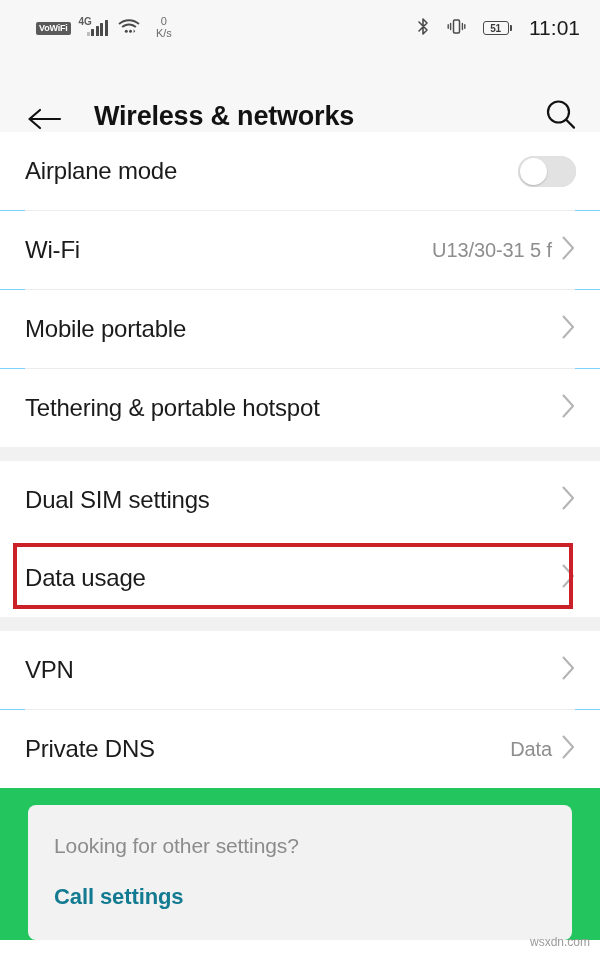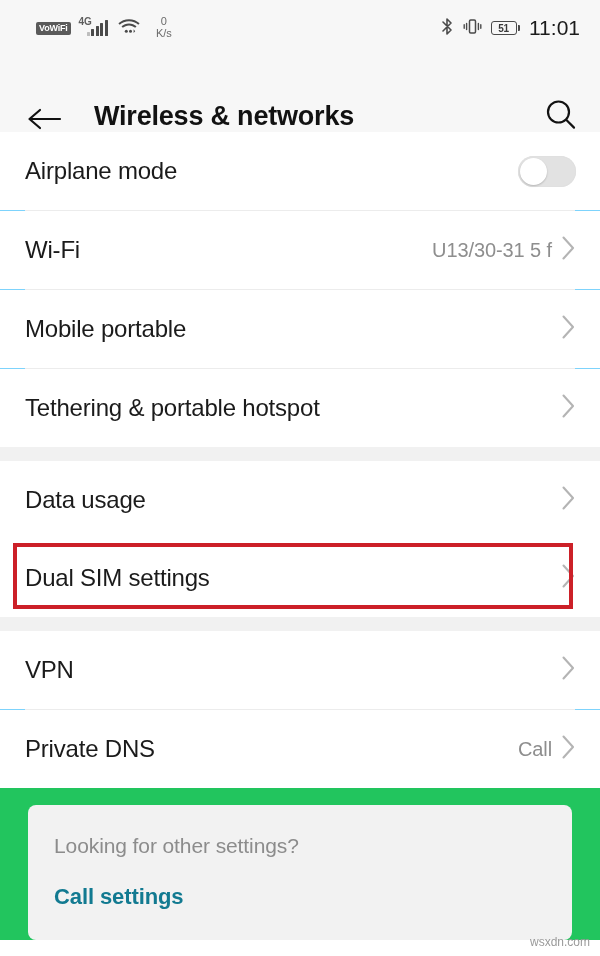--- a/index.html
+++ b/index.html
@@ -29,21 +29,21 @@
   .bars i{ display:block; width:3px; background:#4a4a4a; border-radius:0.5px; }
   .bars i:nth-child(1){ height:4px; background:#bdbdbd;}
   .bars i:nth-child(2){ height:7px; }
   .bars i:nth-child(3){ height:10px; }
   .bars i:nth-child(4){ height:13px; }
   .bars i:nth-child(5){ height:16px; }
   .wifi-ico{ margin-left:4px; }
   .kbs{ display:flex; flex-direction:column; align-items:center; line-height:1.05; margin-left:10px; }
   .kbs .num{ font-size:11px; color:#6a6a6a; }
   .kbs .unit{ font-size:11px; color:#6a6a6a; }
-  .status-right{ display:flex; align-items:center; gap:9px; }
+  .status-right{ display:flex; align-items:center; gap:17px; }
   .batt{ display:flex; align-items:center; }
   .batt-body{
     width:26px; height:14px; border:1.5px solid #4a4a4a; border-radius:3px;
     display:flex; align-items:center; justify-content:center;
   }
   .batt-num{ font-size:10px; color:#3a3a3a; font-weight:600; letter-spacing:-0.3px; }
   .batt-cap{ width:2.5px; height:6px; background:#4a4a4a; border-radius:0 1px 1px 0; margin-left:1px; }
   .clock{ font-size:21px; color:#1b1b1b; letter-spacing:0px; }
 
   
@@ -219,40 +219,40 @@
         </span>
       </span>
     </div>
   </div>
 
   <div class="gap"></div>
 
   <div class="group">
 
     <div class="row">
+      <span class="row-label">Dual SIM settings</span>
+      <span class="row-right">
+        <span class="chev">
+          <svg width="15" height="26" viewBox="0 0 15 26">
+              <path d="M2.5 2.5L12 13l-9.5 10.5" fill="none" stroke="#b4b4b4" stroke-width="2.1" stroke-linecap="round" stroke-linejoin="round"></path>
+            </svg>
+        </span>
+      </span>
+    </div>
+
+    <div class="row">
       <span class="row-label">Data usage</span>
       <span class="row-right">
         <span class="chev">
           <svg width="15" height="26" viewBox="0 0 15 26">
               <path d="M2.5 2.5L12 13l-9.5 10.5" fill="none" stroke="#b4b4b4" stroke-width="2.1" stroke-linecap="round" stroke-linejoin="round"></path>
             </svg>
         </span>
       </span>
     </div>
-
-    <div class="row">
-      <span class="row-label">Dual SIM settings</span>
-      <span class="row-right">
-        <span class="chev">
-          <svg width="15" height="26" viewBox="0 0 15 26">
-              <path d="M2.5 2.5L12 13l-9.5 10.5" fill="none" stroke="#b4b4b4" stroke-width="2.1" stroke-linecap="round" stroke-linejoin="round"></path>
-            </svg>
-        </span>
-      </span>
-    </div>
   </div>
 
   <div class="gap"></div>
 
   <div class="group">
 
     <div class="row">
       <span class="row-label">VPN</span>
       <span class="row-right">
         <span class="chev">
@@ -260,21 +260,21 @@
               <path d="M2.5 2.5L12 13l-9.5 10.5" fill="none" stroke="#b4b4b4" stroke-width="2.1" stroke-linecap="round" stroke-linejoin="round"></path>
             </svg>
         </span>
       </span>
     </div>
     <div class="divider"></div>
 
     <div class="row">
       <span class="row-label">Private DNS</span>
       <span class="row-right">
-        <span class="row-value">Call</span>
+        <span class="row-value">Data</span>
         <span class="chev">
           <svg width="15" height="26" viewBox="0 0 15 26">
               <path d="M2.5 2.5L12 13l-9.5 10.5" fill="none" stroke="#b4b4b4" stroke-width="2.1" stroke-linecap="round" stroke-linejoin="round"></path>
             </svg>
         </span>
       </span>
     </div>
   </div>
 
   <div class="footer-wrap">

